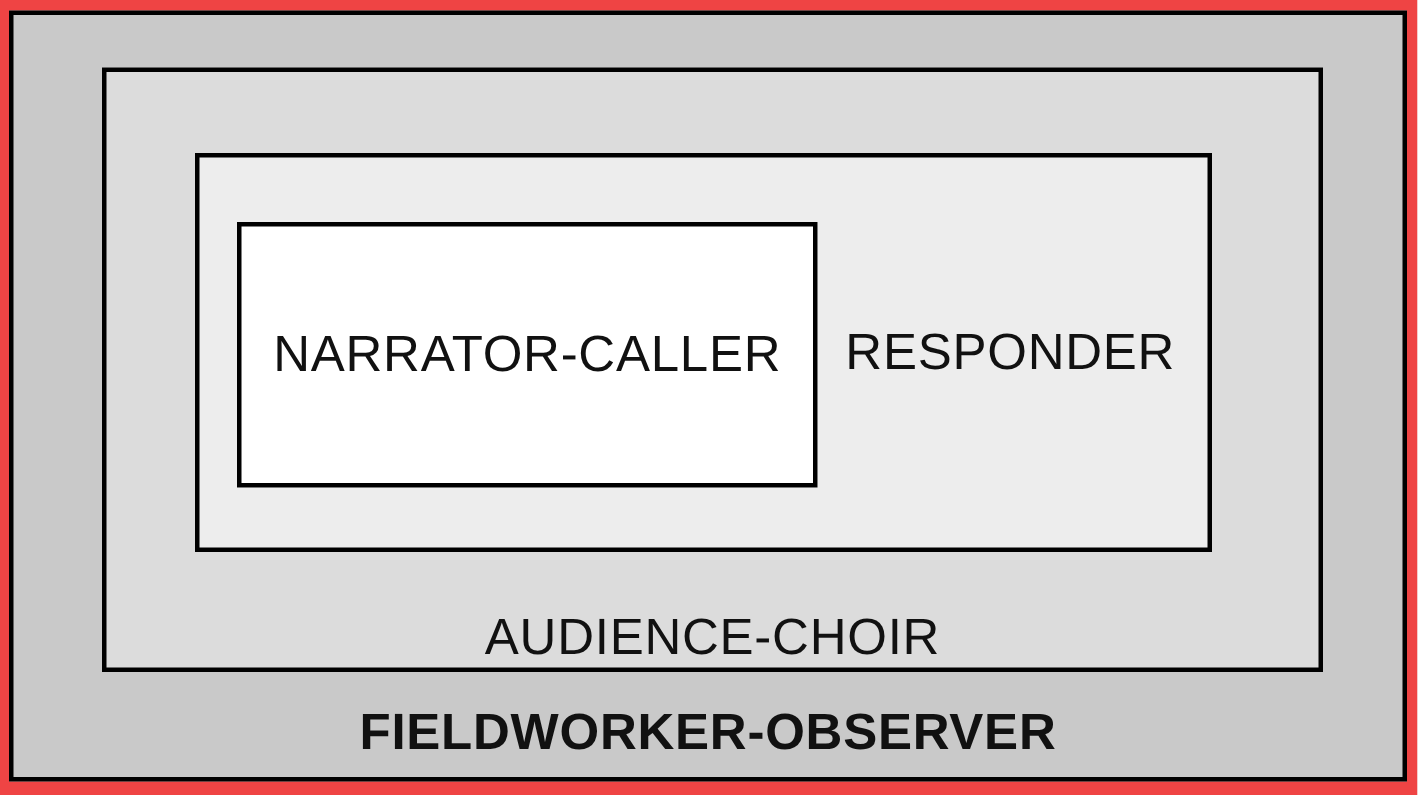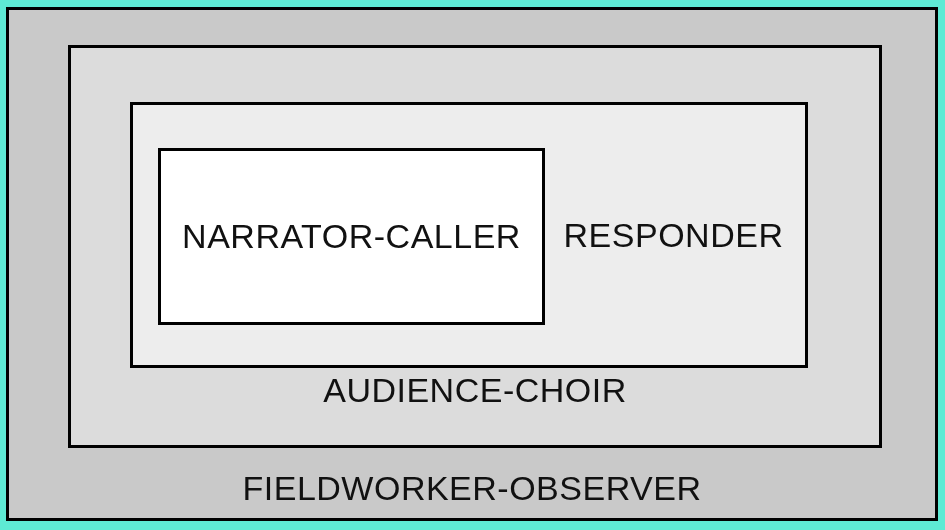--- a/index.html
+++ b/index.html
@@ -4,21 +4,21 @@
 <style>
   html, body {
     margin: 0;
     padding: 0;
     background: #ffffff;
   }
   .canvas {
     position: relative;
     width: 945px;
     height: 530px;
-    background: #5eead4;
+    background: #ef4444;
     font-family: "Liberation Sans", "DejaVu Sans", sans-serif;
     overflow: hidden;
   }
   .box {
     position: absolute;
     box-sizing: border-box;
     border: 3px solid #000000;
   }
   .label {
     color: #111111;
@@ -36,36 +36,37 @@
   }
   .fieldworker-label-strip {
     position: absolute;
     left: 0;
     right: 0;
     bottom: 0;
     height: 60px;
     display: flex;
     align-items: center;
     justify-content: center;
+    font-weight: bold;
   }
   
   .box-audience {
     left: 59px;
     top: 35px;
     width: 814px;
     height: 403px;
   }
   .audience-label-strip {
     position: absolute;
     left: 0;
     right: 0;
     bottom: 0;
     height: 74px;
     display: flex;
-    align-items: flex-start;
+    align-items: flex-end;
     justify-content: center;
   }
   
   .box-responder {
     left: 59px;
     top: 54px;
     width: 678px;
     height: 266px;
   }
   .responder-label-strip {

